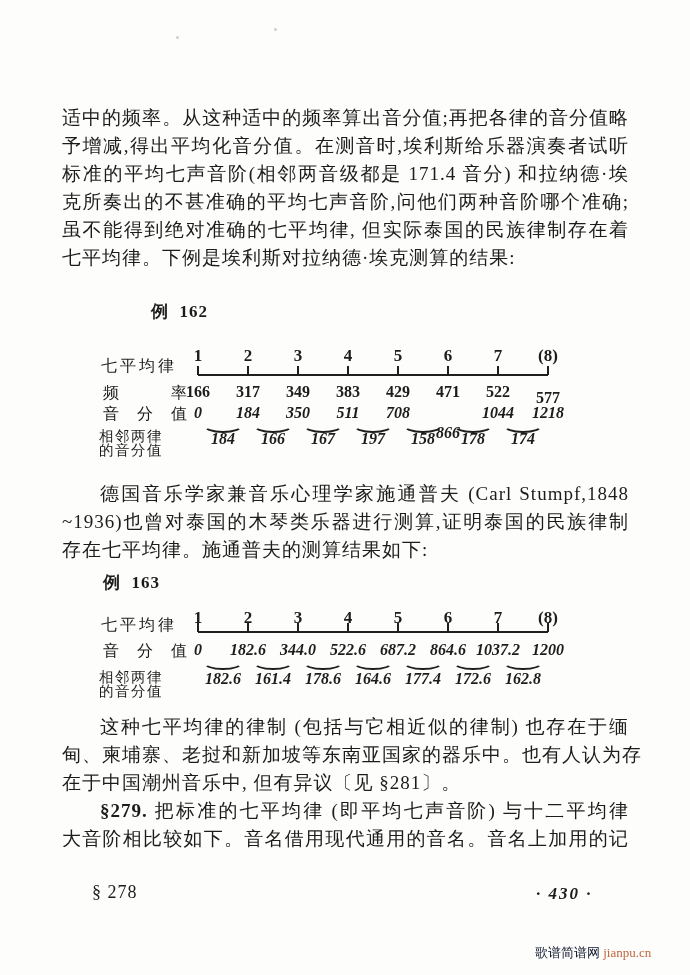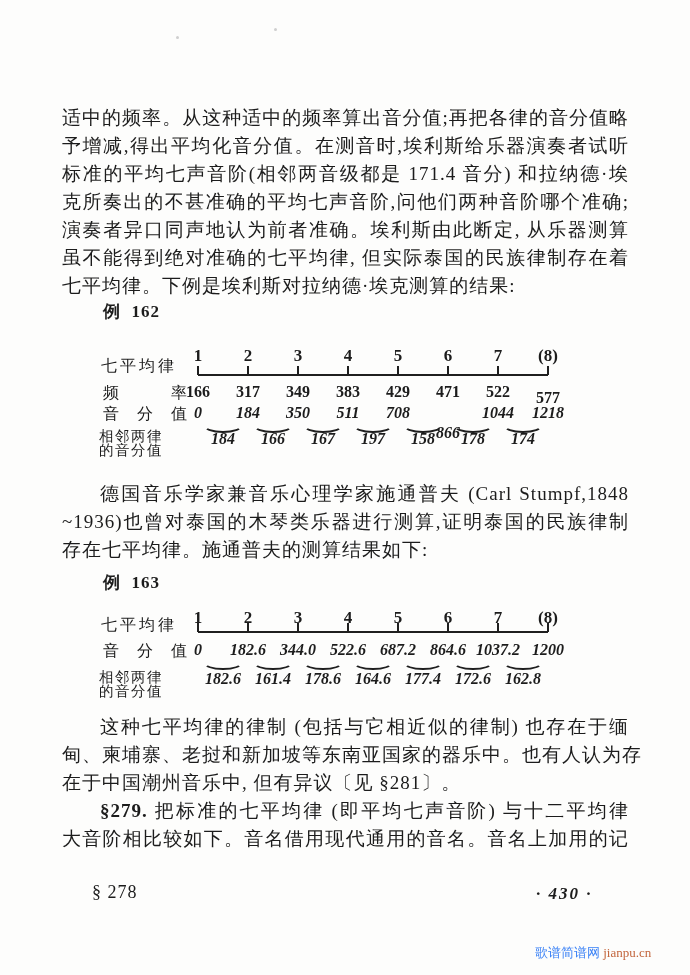--- a/index.html
+++ b/index.html
@@ -38,26 +38,25 @@
 <div class="page">
 
   <div class="speck" style="left:176px;top:36px;"></div>
   <div class="speck" style="left:274px;top:28px;"></div>
 
   <div class="para" style="top:104px;">
       <div class="t-line">适中的频率。从这种适中的频率算出音分值;再把各律的音分值略</div>
       <div class="t-line">予增减,得出平均化音分值。在测音时,埃利斯给乐器演奏者试听</div>
       <div class="t-line">标准的平均七声音阶(相邻两音级都是 171.4 音分) 和拉纳德·埃</div>
       <div class="t-line">克所奏出的不甚准确的平均七声音阶,问他们两种音阶哪个准确;</div>
-      <div class="t-line">演奏者异口同声地认为前者准确。埃利斯由此断定, 从乐器测算</div>
       <div class="t-line">虽不能得到绝对准确的七平均律, 但实际泰国的民族律制存在着</div>
       <div class="t-line short">七平均律。下例是埃利斯对拉纳德·埃克测算的结果:</div>
     </div>
 
-  <div class="ex-label" style="top:300px;">例  162</div>
+  <div class="ex-label" style="top:300px;margin-left:48px;">例  162</div>
 
   <div class="diagram" style="top:345px;height:118px;">
       <span class="axis" style="left: 198px; top: 29px; width: 350px;"></span>
       <span class="deg" style="left: 198px; top: 1px;">1</span>
       <span class="tick" style="left: 197px; top: 21px;"></span>
       <span class="deg" style="left: 248px; top: 1px;">2</span>
       <span class="tick" style="left: 247px; top: 21px;"></span>
       <span class="deg" style="left: 298px; top: 1px;">3</span>
       <span class="tick" style="left: 297px; top: 21px;"></span>
       <span class="deg" style="left: 348px; top: 1px;">4</span>
@@ -182,17 +181,17 @@
     <div class="t-line" style="padding-left:38px;">
       <span class="bold">§279.</span><span> 把标准的七平均律 (即平均七声音阶) 与十二平均律</span>
     </div>
   <div class="t-line">大音阶相比较如下。音名借用现代通用的音名。音名上加用的记</div>
     </div>
 
   <div class="footer-left">§ 278</div>
   <div class="footer-right">· 430 ·</div>
 
   <div class="watermark">
-    <span style="color: #3b82f6;">歌谱简谱网 </span>
+    <span style="color: #0f172a;">歌谱简谱网 </span>
     <span style="color: rgb(194, 101, 60);">jianpu.cn</span>
   </div>
 
 </div>
 
 </body></html>

